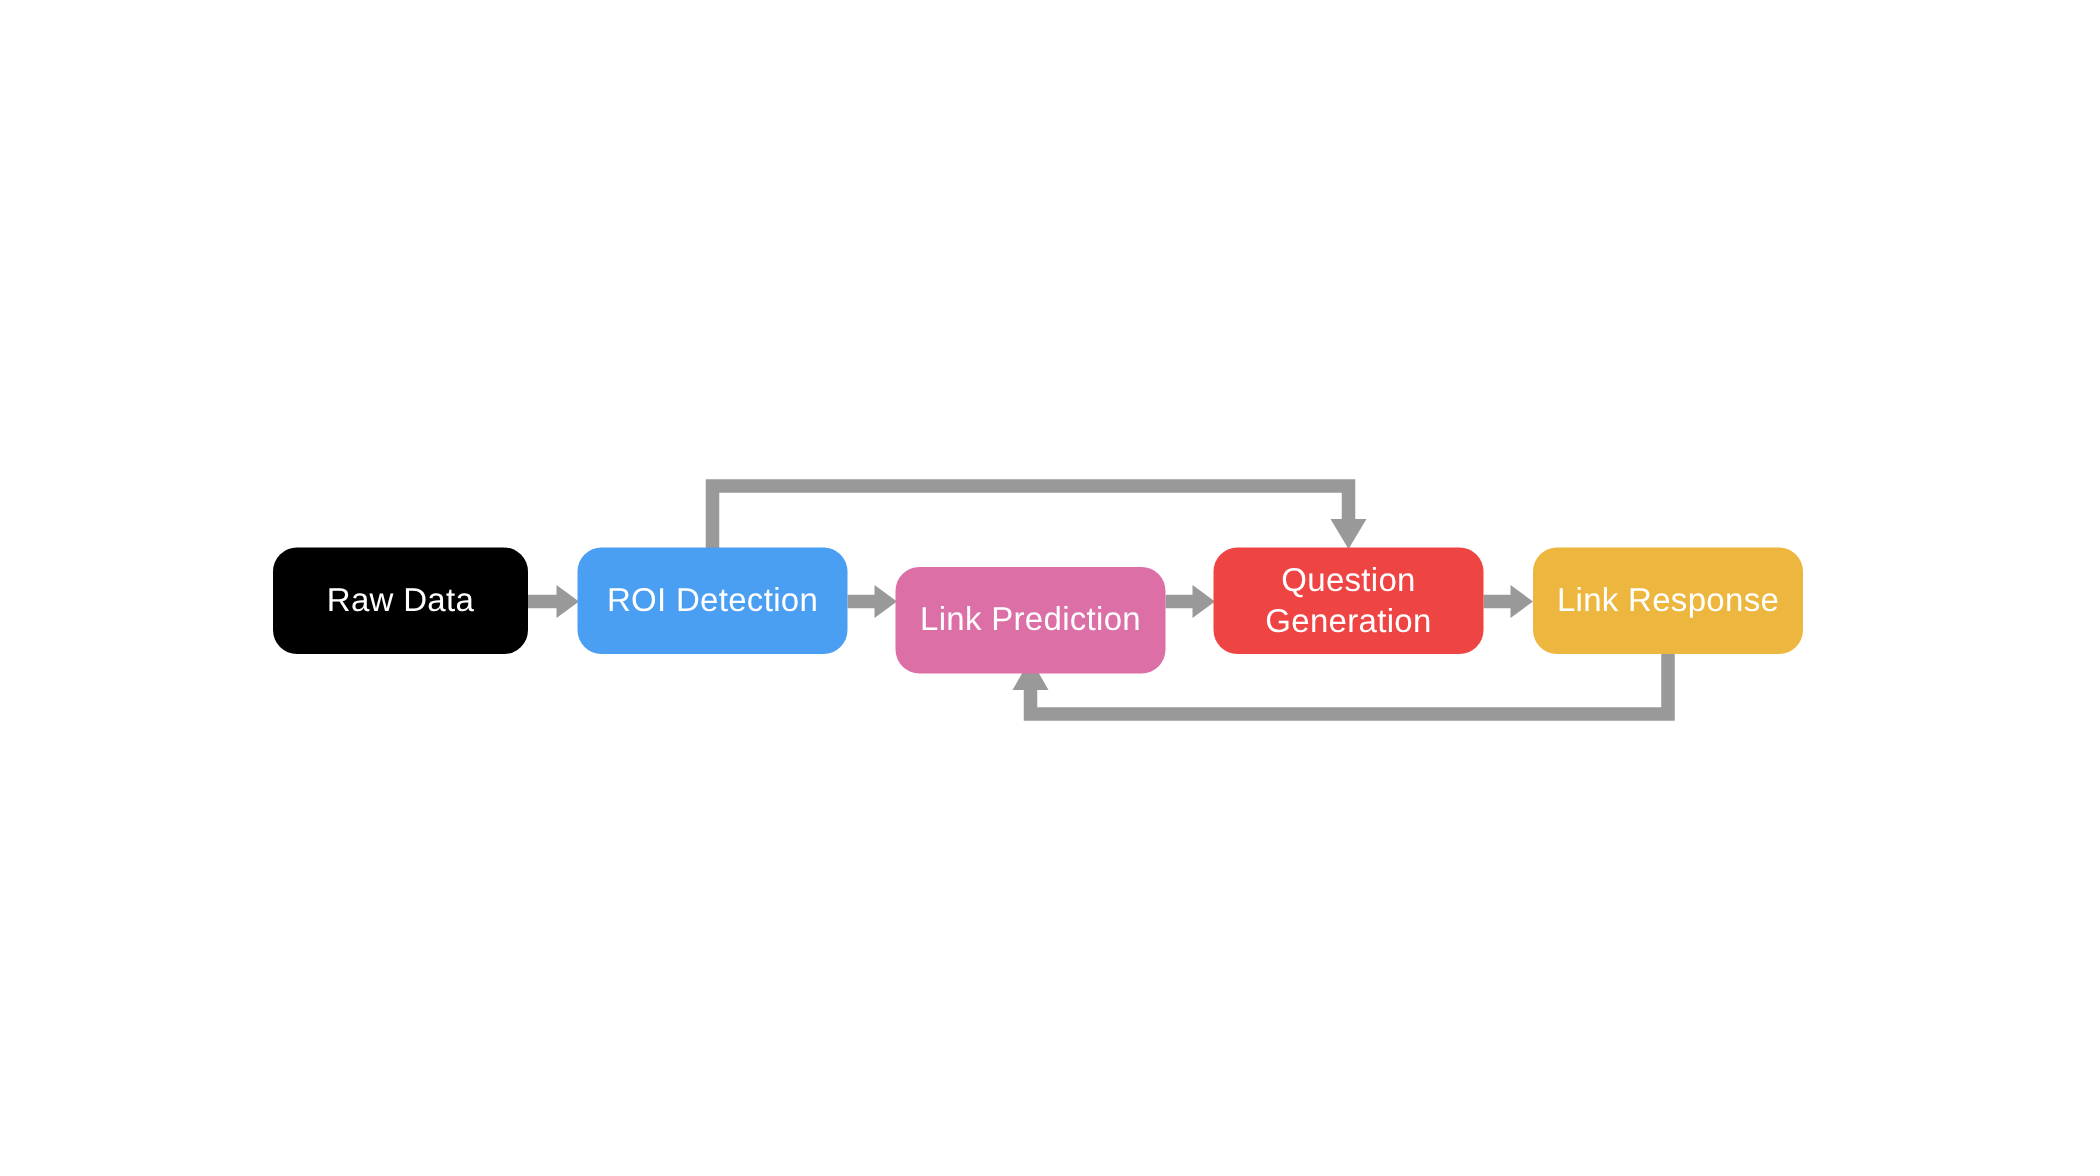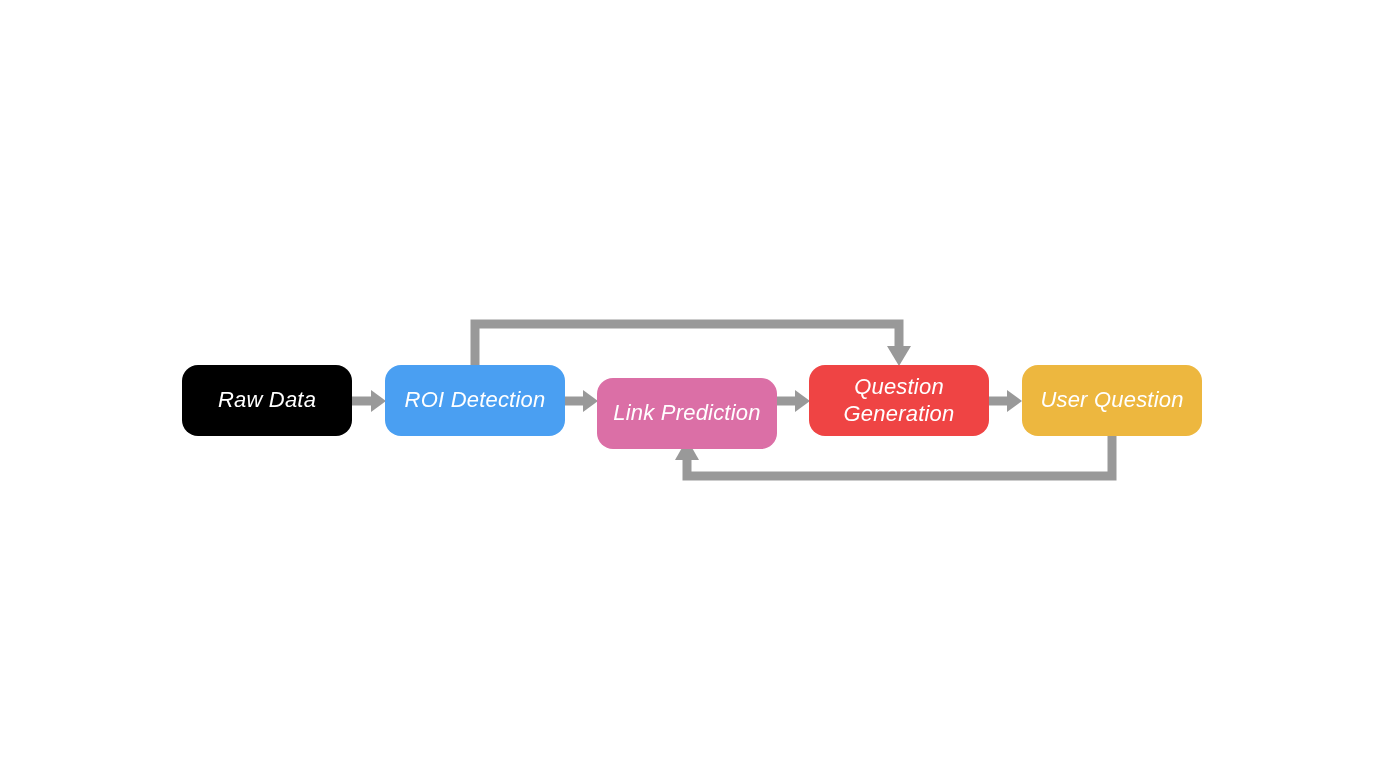--- a/index.html
+++ b/index.html
@@ -7,21 +7,20 @@
     padding: 0;
     background: #ffffff;
     font-family: "Liberation Sans", "DejaVu Sans", sans-serif;
   }
   .canvas {
     position: relative;
     width: 1400px;
     height: 784px;
     background: #ffffff;
     overflow: hidden;
-    font-style: italic;
   }
   .arrow-layer {
     position: absolute;
     left: 0;
     top: 0;
     width: 1400px;
     height: 784px;
     z-index: 1;
   }
   .node {
@@ -98,16 +97,16 @@
 
   <div class="node node-2" style="background: rgb(219, 111, 166);">
     <span class="label">Link Prediction</span>
   </div>
 
   <div class="node node-3" style="background: #ef4444;">
     <span class="label">Question Generation</span>
   </div>
 
   <div class="node node-4" style="background: rgb(237, 183, 63);">
-    <span class="label">User Question</span>
+    <span class="label">Link Response</span>
   </div>
 
 </div>
 
 </body></html>

